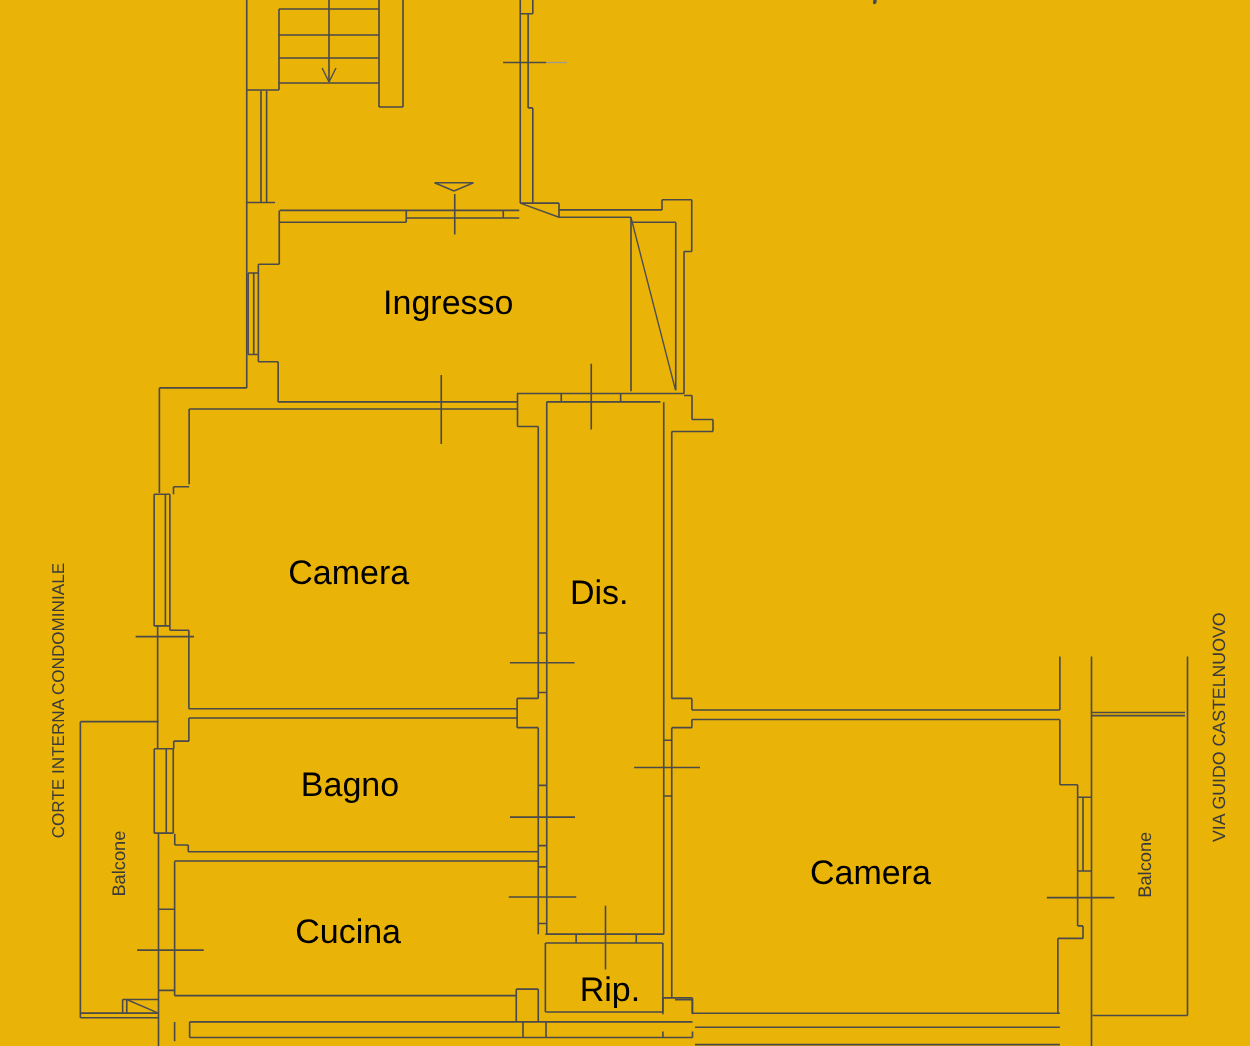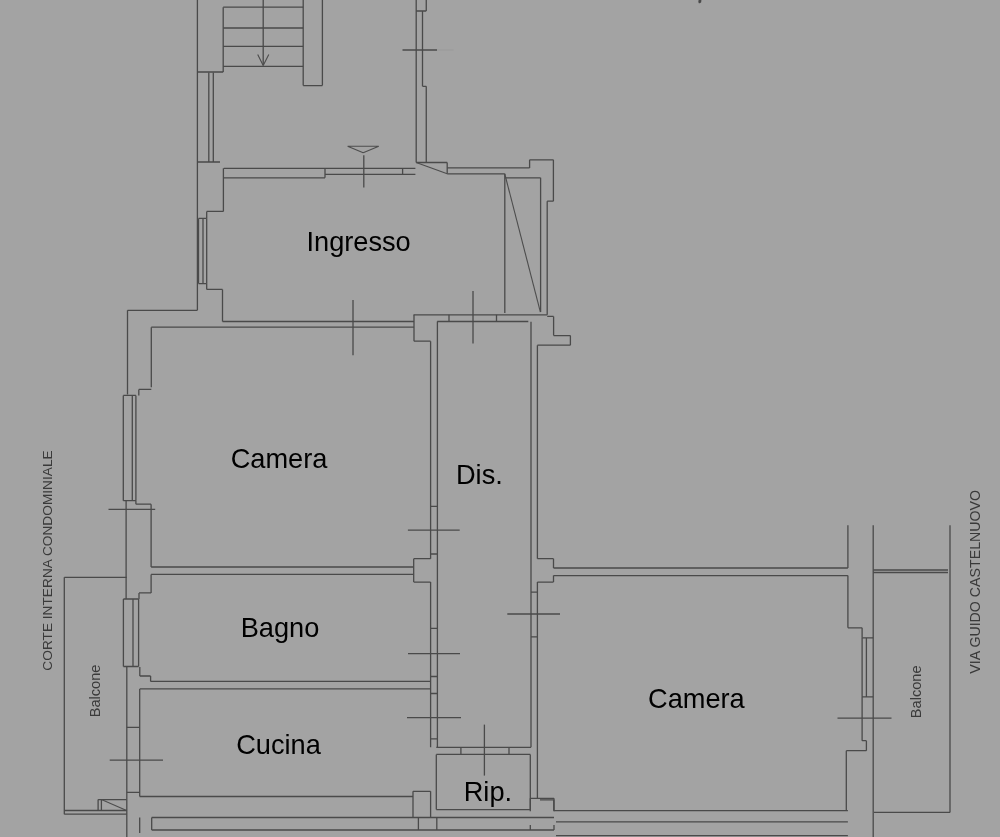--- a/index.html
+++ b/index.html
@@ -1,16 +1,16 @@
 <!DOCTYPE html>
 <html><head>
 <meta charset="utf-8">
 <style>
   html,body{margin:0;padding:0;background:#fff;}
-  .wrap{position:relative;width:1000px;height:837px;background:#a3a3a3;overflow:hidden;}
+  .wrap{position:relative;width:1000px;height:837px;background:#eab308;overflow:hidden;}
   svg{position:absolute;left:0;top:0;}
   text{font-family:"Liberation Sans", sans-serif;fill:#000;}
   .lbl{font-size:27.2px;}
   .sm{font-size:13.7px;fill:#3a3a3a;}
   .bal{font-size:14.6px;fill:#3a3a3a;}
   .via{font-size:14.2px;fill:#3a3a3a;}
 </style>
 </head>
 <body>
 <div class="wrap">

